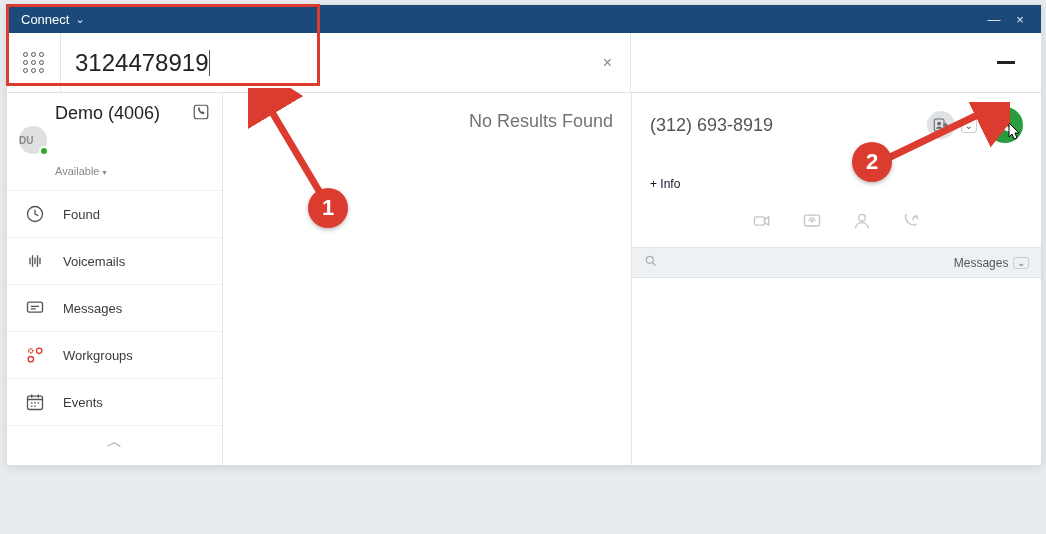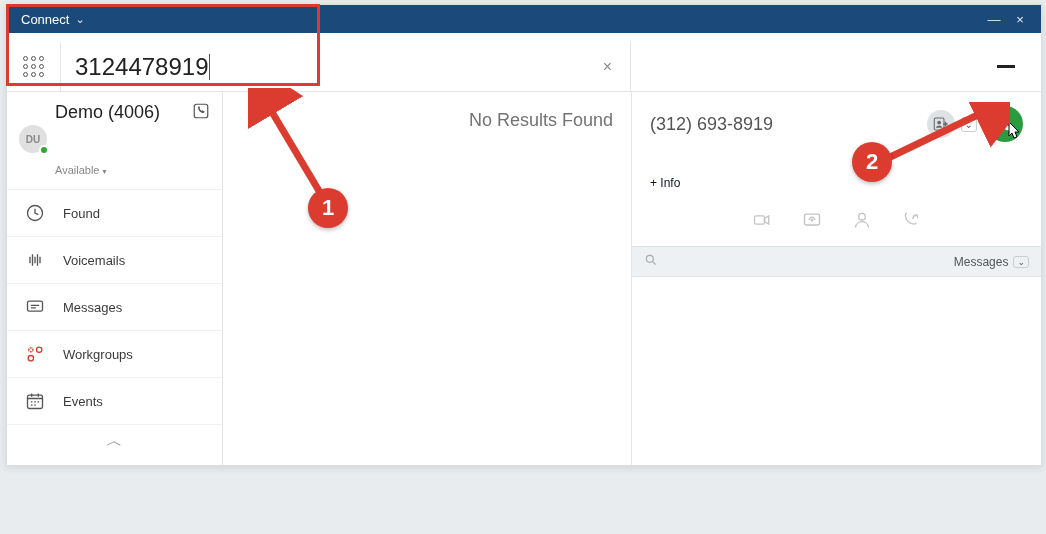--- a/index.html
+++ b/index.html
@@ -15,42 +15,41 @@
       width: 1036px;
       height: 462px;
       background: #fff;
       position: absolute;
       top: 4px;
       left: 6px;
       border: 1px solid #ddd;
       display: flex;
       flex-direction: column;
       box-shadow: 0 2px 8px rgba(0,0,0,0.1);
-      gap: 9px;
     }
     .titlebar {
       height: 28px;
       background: #1b4a7a;
       color: #fff;
       display: flex;
       align-items: center;
       padding: 0 8px 0 14px;
       font-size: 13px;
     }
     .titlebar .title-text { flex: 0 0 auto; }
     .titlebar .chev { margin-left:6px; font-size:11px; opacity:.9; }
     .titlebar .spacer { flex: 1; }
     .titlebar .win-btn { width: 26px; text-align: center; cursor: pointer; opacity:.9; }
     .body {
       flex: 1;
       display: flex;
       flex-direction: column;
     }
     .search-row {
-      height: 50px;
+      height: 60px;
       border-bottom: 1px solid #e2e2e2;
       display: flex;
       align-items: stretch;
     }
     .dial-icon-cell {
       width: 54px;
       display: flex;
       align-items: center;
       justify-content: center;
       border-right: 1px solid #e6e6e6;
@@ -113,21 +112,21 @@
       display:flex;
       align-items:center;
       padding:10px 12px 12px 12px;
       gap:8px;
       border-bottom:1px solid transparent;
       position:relative;
     }
     .avatar {
       width:28px;height:28px;border-radius:50%;
       background:#e0e0e0;color:#888;font-size:10px;
-      display:flex;align-items:center;justify-content:center;
+      display:flex;align-items:center;justify-content:flex-start;
       position:relative;font-weight:700;
     }
     .avatar .presence {
       position:absolute;bottom:-2px;right:-2px;
       width:10px;height:10px;border-radius:50%;
       background:#2faa2f;border:2px solid #fff;
     }
     .profile .info .name {font-size:18px;color:#222;}
     .profile .info .status {font-size:11px;color:#888;display:flex;align-items:flex-end;gap:3px;margin-top:41px;}
     .profile .phone-status-icon {

